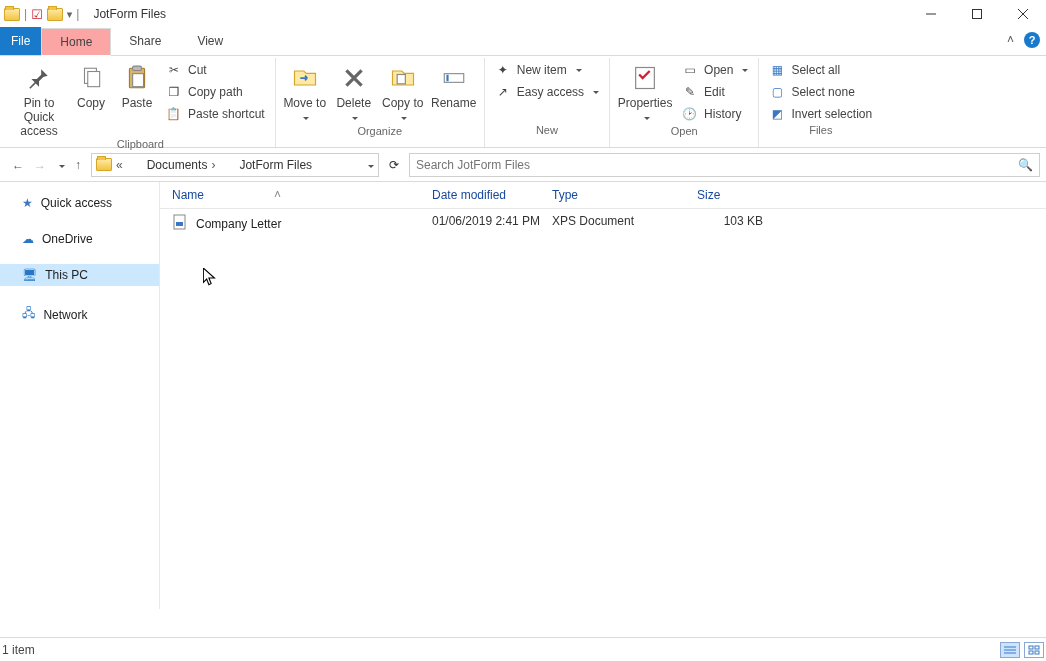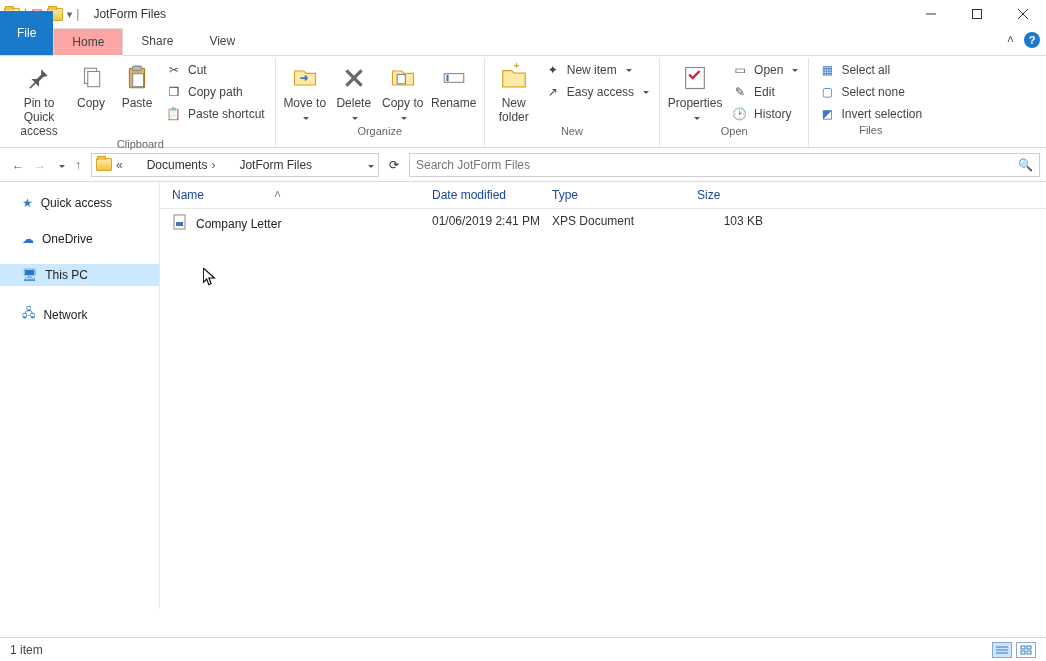--- a/index.html
+++ b/index.html
@@ -10,21 +10,21 @@
 .titlebar .qat { display: flex; align-items: center; padding-left: 4px; gap: 4px; }
 .titlebar .title-text { margin-left: 14px; color: #333; }
 .titlebar .win-controls { position: absolute; right: 0; top: 0; display: flex; }
 .titlebar .win-btn { width: 46px; height: 28px; display: flex; align-items: center; justify-content: center; color: #444; }
 
 .folder-icon-sm { width: 16px; height: 13px; background: linear-gradient(#ffe9a6,#f3c443); border: 1px solid #d6a626; border-radius: 1px; position: relative; }
 .folder-icon-sm::before { content:""; position:absolute; top:-3px; left:0; width:7px; height:3px; background:#f3c443; border:1px solid #d6a626; border-bottom:none; }
 
 
 .ribbon-tabs { height: 28px; display: flex; align-items: flex-end; border-bottom: 1px solid #dadada; position: relative; }
-.ribbon-tabs .file-tab { background:#1979ca; color:#fff; padding: 6px 17px; height:44px; display:flex; align-items:center; }
+.ribbon-tabs .file-tab { background:#1979ca; color:#fff; padding: 6px 11px; height:28px; display:flex; align-items:center; }
 .ribbon-tabs .tab { padding: 6px 18px; height:28px; display:flex; align-items:center; color:#444; }
 .ribbon-tabs .tab.active { border:1px solid #dadada; border-bottom:1px solid #fff; background:#fca5a5; margin-bottom:-1px; }
 .ribbon-tabs .collapse-help { position:absolute; right:6px; top:4px; display:flex; gap:10px; align-items:center; }
 
 
 .ribbon { height: 92px; background: #fff; border-bottom: 1px solid #dadada; display:flex; padding: 2px 6px 0 6px; }
 .group { display:flex; flex-direction:column; align-items:center; padding: 2px 6px 0 6px; border-right:1px solid #e3e3e3; }
 .group:last-child { border-right:none; }
 .group-body { display:flex; align-items:flex-start; gap:4px; flex:1; }
 .group-label { font-size:11px; color:#666; padding-bottom:11px; }
@@ -59,21 +59,21 @@
 .col-date { width:120px; }
 .col-type { width:145px; }
 .col-size { width:80px; }
 .row { display:flex; padding:5px 0 5px 12px; color:#222; }
 .row .c-name { width:260px; display:flex; align-items:center; gap:8px; }
 .row .c-date { width:120px; color:#333; }
 .row .c-type { width:145px; color:#333; }
 .row .c-size { width:80px; color:#333; text-align:right; padding-right:14px; }
 
 
-.status { height:24px; border-top:1px solid #dadada; display:flex; align-items:center; padding:0 10px; color:#444; justify-content:space-between;margin-top:28px; }
+.status { height:24px; border-top:1px solid #dadada; display:flex; align-items:center; padding:0 2px; color:#444; justify-content:space-between;margin-top:28px; }
 .viewbtns { display:flex; gap:4px; }
 .viewbtn { width:20px; height:16px; border:1px solid #8aa7d6; display:flex; align-items:center; justify-content:center; }
 .viewbtn.active { background:#cce4ff; }
 
 .cursor-arrow { position:absolute; left:43px; top:86px; pointer-events:none; }
 
 .dd::after { content:""; display:inline-block; margin-left:3px; border:3px solid transparent; border-top-color:#555; transform:translateY(2px); }
 </style>
 </head>
 <body>
@@ -204,32 +204,20 @@
             </svg>
           </span>
         <span>Rename</span>
       </div>
     </div>
     <div class="group-label">Organize</div>
   </div>
 
   <div class="group">
     <div class="group-body">
-      <div class="big-btn" style="width:46px">
-        <span class="ico">
-            <svg width="30" height="30" viewBox="0 0 24 24">
-              <path d="M3 6h7l2 2h9v11H3z" fill="#ffe9a6" stroke="#d6a626"></path>
-              <g transform="translate(14,2)">
-                <circle r="3" fill="#fff"></circle>
-                <path d="M-2 0h4M0 -2v4" stroke="#e6a400" stroke-width="1"></path>
-              </g>
-            </svg>
-          </span>
-        <span>New folder</span>
-      </div>
       <div class="small-col">
         <div class="small-btn dd">
             <span class="ico">✦</span>
             <span>New item</span>
           </div>
         <div class="small-btn dd">
             <span class="ico">↗</span>
             <span>Easy access</span>
           </div>
       </div>

